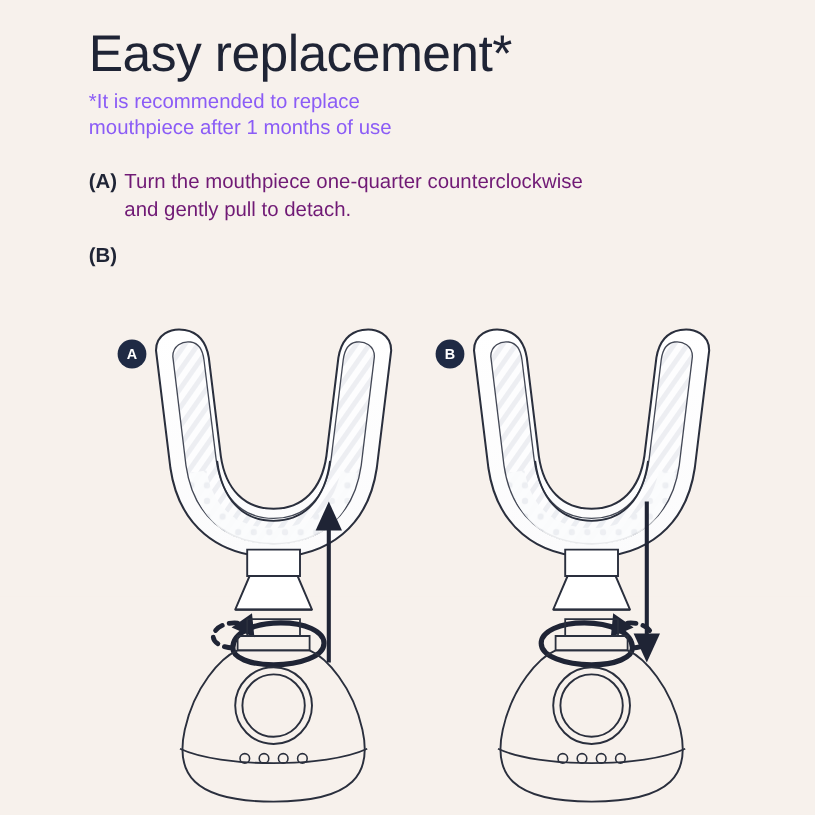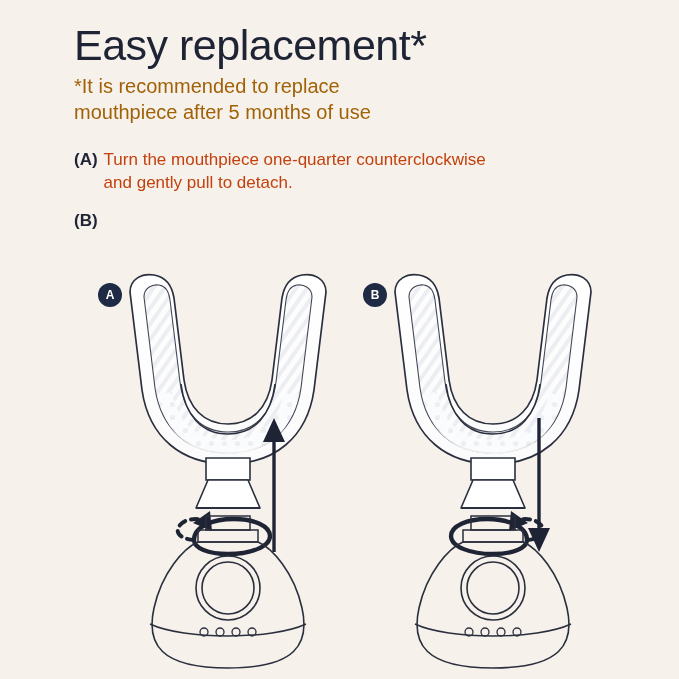--- a/index.html
+++ b/index.html
@@ -35,24 +35,24 @@
     font-size: 43px;
     font-weight: 400;
     letter-spacing: -0.5px;
     line-height: 1.08;
     color: #1f2435;
     margin: 0 0 6px 0;
     white-space: nowrap;
   }
 
   .subheading {
-    font-size: 20px;
+    font-size: 17px;
     font-weight: 400;
     line-height: 1.28;
-    color: #a16207;
+    color: #8b5cf6;
     margin: 0;
     max-width: 360px;
   }
 
   .steps {
     margin-top: 22px;
   }
 
   .step {
     display: flex;
@@ -67,21 +67,21 @@
     color: #1f2435;
     flex: 0 0 auto;
     margin-right: 6px;
     white-space: nowrap;
   }
 
   .step-text {
     font-size: 17px;
     font-weight: 400;
     line-height: 1.38;
-    color: #c2410c;
+    color: #701a75;
     max-width: 400px;
   }
 
   
   .diagram {
     position: absolute;
     left: 0;
     top: 268px;
     width: 679px;
     height: 411px;
@@ -125,21 +125,21 @@
 <body>
 
 <div class="page">
 
   <div class="text-block">
 
     <h1 class="heading">Easy replacement*</h1>
 
     <p class="subheading">
       <span>*It is recommended to replace</span><br>
-      <span>mouthpiece after 5 months of use</span>
+      <span>mouthpiece after 1 months of use</span>
     </p>
 
     <div class="steps">
 
       <div class="step">
         <span class="step-label">(A)</span>
         <span class="step-text">Turn the mouthpiece one-quarter counterclockwise and gently pull to detach.</span>
       </div>
 
       <div class="step">

